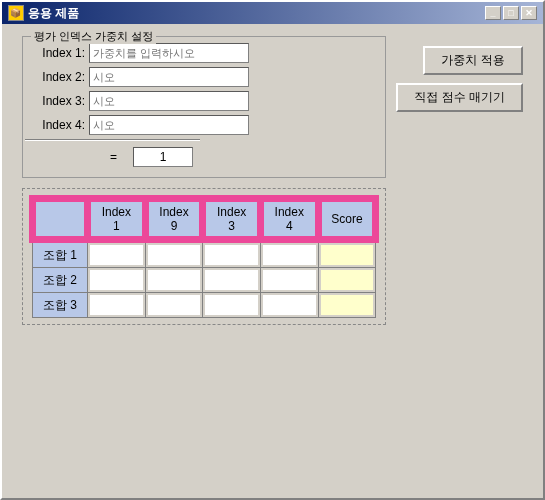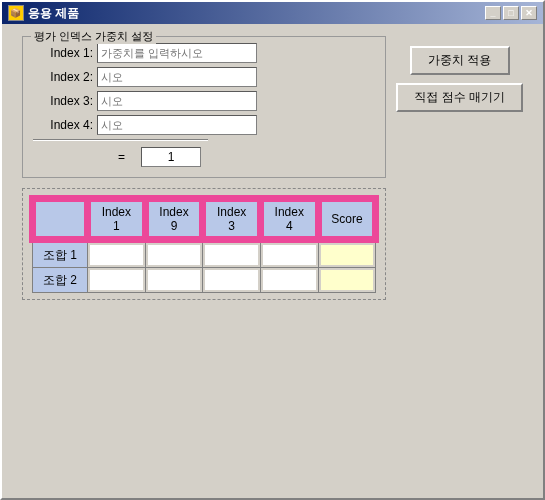--- a/index.html
+++ b/index.html
@@ -78,21 +78,21 @@
     .section-title {
       font-size: 13px;
       font-weight: bold;
       margin-bottom: 4px;
     }
     .group-box {
       border: 1px solid #808080;
       border-top-color: #ffffff;
       border-left-color: #ffffff;
       border: 1px solid #999;
-      padding: 6px 10px 8px 10px;
+      padding: 6px 10px 8px 2px;
       position: relative;
       background: #d4d0c8;
     }
     .group-box-label {
       position: absolute;
       top: -8px;
       left: 8px;
       background: #d4d0c8;
       padding: 0 3px;
       font-size: 11px;
@@ -124,21 +124,21 @@
       gap: 10px;
       align-items: flex-start;
     }
     .left-panel {
       flex: 1;
     }
     .right-panel {
       display: flex;
       flex-direction: column;
       gap: 8px;
-      align-items: center;
+      align-items: flex-end;
       margin-top: 10px;
     }
     .win-button {
       background: #d4d0c8;
       border: 2px solid #ffffff;
       border-right-color: #808080;
       border-bottom-color: #808080;
       padding: 4px 16px;
       font-size: 12px;
       cursor: pointer;
@@ -301,20 +301,28 @@
                   <td><input class="score-cell-input" type="text" style=""></td>
                 </tr>
                 <tr>
                   <td class="row-header">조합 2</td>
                   <td><input class="cell-input" type="text" style=""></td>
                   <td><input class="cell-input" type="text" style=""></td>
                   <td><input class="cell-input" type="text" style=""></td>
                   <td><input class="cell-input" type="text" style=""></td>
                   <td><input class="score-cell-input" type="text" style=""></td>
                 </tr>
+                <tr>
+                  <td class="row-header">조합 3</td>
+                  <td><input class="cell-input" type="text" style=""></td>
+                  <td><input class="cell-input" type="text" style=""></td>
+                  <td><input class="cell-input" type="text" style=""></td>
+                  <td><input class="cell-input" type="text" style=""></td>
+                  <td><input class="score-cell-input" type="text" style=""></td>
+                </tr>
               </tbody>
             </table>
           </div>
         </div>
       </div>
 
       <div class="right-panel">
         <button class="win-button">가중치 적용</button>
         <button class="win-button">직접 점수 매기기</button>
       </div>

